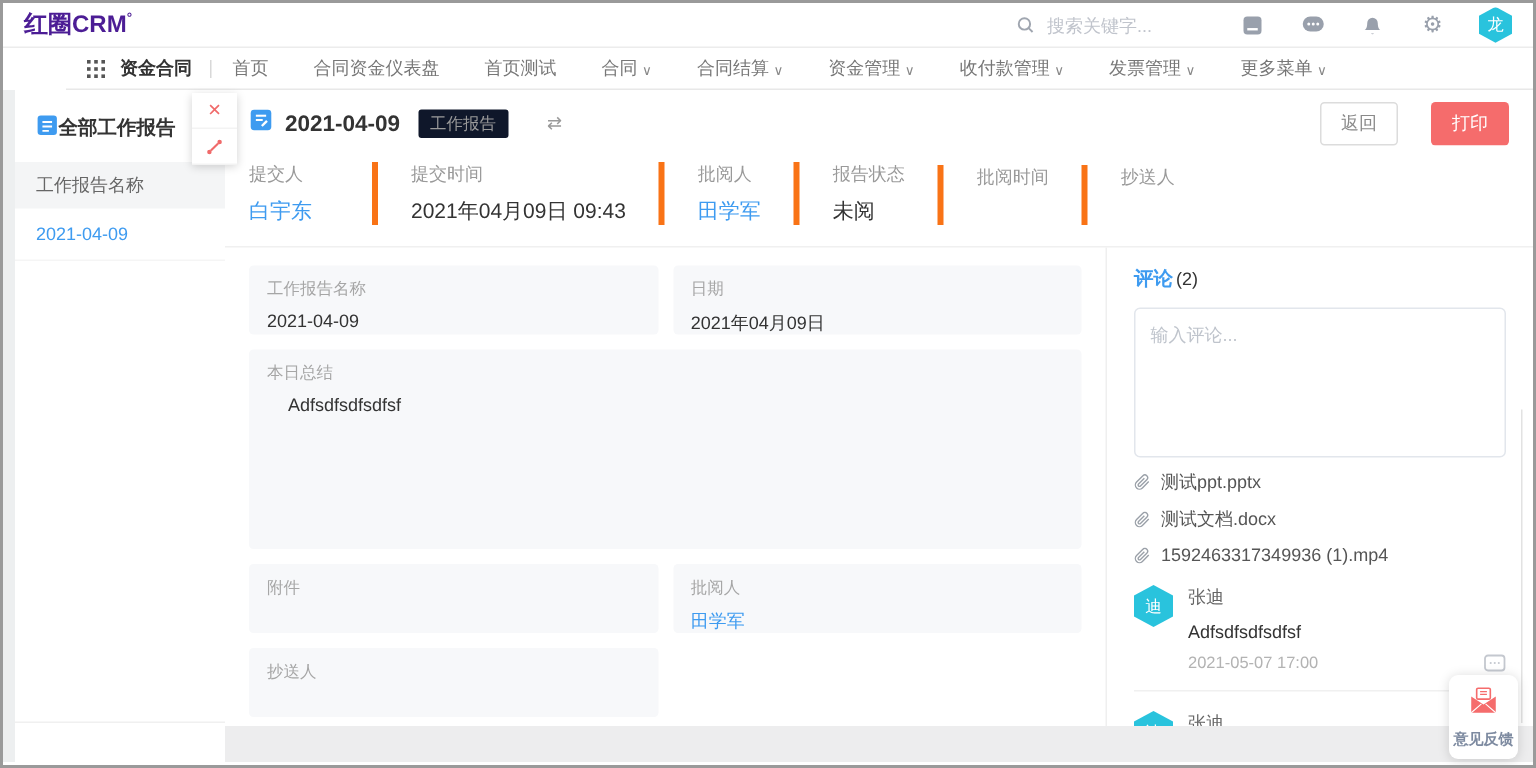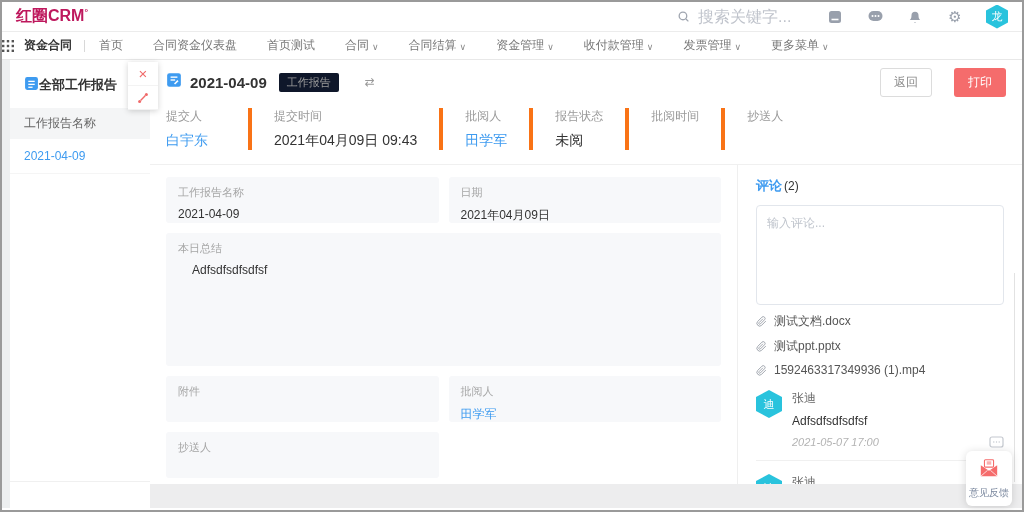--- a/index.html
+++ b/index.html
@@ -2,33 +2,33 @@
 <html><head>
 <meta charset="utf-8">
 <style>
   * { margin:0; padding:0; box-sizing:border-box; }
   html,body { width:1024px; height:512px; }
   body { font-family:"Liberation Sans","DejaVu Sans",sans-serif; background:#fff; }
   .page { position:relative; width:1024px; height:512px; border:2px solid #9a9a9a; background:#fff; overflow:hidden; }
 
   
   .topbar { height:30px; display:flex; align-items:center; padding:0 14px; border-bottom:1px solid #ececec; background:#fff; }
-  .logo { color:#be185d; font-size:16px; font-weight:bold; letter-spacing:0; cursor:pointer; }
+  .logo { color:#4c1d95; font-size:16px; font-weight:bold; letter-spacing:0; cursor:pointer; }
   .logo sup { font-size:9px; font-weight:bold; }
   .topbar-right { margin-left:auto; display:flex; align-items:center; gap:22px; }
   .search { display:flex; align-items:center; gap:6px; width:130px; }
-  .search input { border:none; outline:none; font-size:16px; color:#555; width:100px; background:transparent; }
+  .search input { border:none; outline:none; font-size:12px; color:#555; width:100px; background:transparent; }
   .search input::placeholder { color:#c0c4cc; }
   .tb-icon { display:flex; align-items:center; justify-content:center; width:18px; height:18px; color:#99a0ac; cursor:pointer; }
   .gear-glyph { font-size:15px; color:#99a0ac; line-height:1; }
   .hex { width:22px; height:24px; background:#29c3dd; color:#fff; font-size:11px; display:flex; align-items:center; justify-content:center;
          clip-path:polygon(50% 0%, 100% 25%, 100% 75%, 50% 100%, 0% 75%, 0% 25%); cursor:pointer; }
 
   
-  .navbar { height:28px; display:flex; align-items:center; padding:0 0; gap:0; border-bottom:1px solid #e8e8e8; background:#fff; font-size:12px; }
+  .navbar { height:28px; display:flex; align-items:center; padding:0 14px; gap:0; border-bottom:1px solid #e8e8e8; background:#fff; font-size:12px;margin-left:42px; }
   .nav-grid { margin-right:10px; display:flex; align-items:center; cursor:pointer; }
   .nav-app { font-weight:bold; color:#333; margin-right:12px; cursor:pointer; }
   .nav-sep { width:1px; height:12px; background:#d8d8d8; margin-right:14px; }
   .nav-item { color:#777; margin-right:30px; cursor:pointer; white-space:nowrap; display:flex; align-items:center; gap:3px; }
   .caret::after { content:"∨"; font-size:9px; color:#888; }
 
   
   .content { position:relative; height:448px; background:#edeff0; }
 
   .sidebar { position:absolute; left:8px; top:0; width:142px; height:448px; background:#fff; }
@@ -46,21 +46,21 @@
 
   .main-header { height:44px; display:flex; align-items:center; padding:0 16px; }
   .mh-title { font-size:15px; font-weight:bold; color:#333; margin-left:8px; }
   .mh-tag { background:#0f172a; color:#9a9a9a; font-size:11px; padding:2px 8px; border-radius:2px; margin-left:12px; }
   .mh-swap { color:#9a9a9a; font-size:12px; margin-left:26px; cursor:pointer; }
   .mh-actions { margin-left:auto; display:flex; gap:22px; }
   .btn { font-size:12px; padding:5px 13px; border-radius:3px; cursor:pointer; border:1px solid transparent; }
   .btn-back { background:#fff; border-color:#dcdcdc; color:#8a8a8a; }
   .btn-print { background:#f56c6c; color:#fff; }
 
-  .meta-row { display:flex; padding:4px 16px 14px 16px; border-bottom:1px solid #f0f0f0; }
+  .meta-row { display:flex; padding:4px 16px 14px 16px; border-bottom:1px solid #f0f0f0;align-items:flex-end; }
   .meta-field { padding:0 22px; border-left:4px solid #f97316; min-width:82px; }
   .meta-field:first-child { border-left:none; padding-left:0; }
   .meta-label { font-size:12px; color:#9a9a9a; margin-bottom:7px; }
   .meta-value { font-size:14px; color:#333; min-height:16px; }
   .meta-value.link { color:#3e9bf0; cursor:pointer; }
 
   .main-body { display:flex; height:325px; }
   .form-col { width:588px; border-right:1px solid #efefef; padding:12px 16px; display:flex; flex-direction:column; gap:10px; }
   .frow { display:flex; gap:10px; }
   .fbox { background:#f7f8fa; border-radius:3px; padding:8px 12px; flex:1; }
@@ -82,29 +82,29 @@
   .cm-post { margin-left:auto; font-size:12px; color:#444; cursor:pointer; }
   .att-row { display:flex; align-items:center; gap:7px; margin-top:8px; font-size:12px; color:#555; cursor:pointer; }
   .att-row:first-of-type { margin-top:12px; }
   .cmt { display:flex; gap:10px; margin-top:13px; }
   .cmt-divider { border-top:1px solid #f0f0f0; margin-top:12px; }
   .cmt-avatar { width:26px; height:28px; background:#29c3dd; color:#fff; font-size:11px; display:flex; align-items:center; justify-content:center;
                 clip-path:polygon(50% 0%, 100% 25%, 100% 75%, 50% 100%, 0% 75%, 0% 25%); flex:none; }
   .cmt-body { flex:1; }
   .cmt-name { font-size:12px; color:#666; }
   .cmt-text { font-size:12px; color:#333; margin-top:7px; }
-  .cmt-timerow { display:flex; align-items:center; margin-top:8px;font-style:italic; }
+  .cmt-timerow { display:flex; align-items:center; margin-top:8px; }
   .cmt-time { font-size:11px; color:#b3b3b3; }
   .cmt-bubble { margin-left:auto; cursor:pointer; display:flex; }
   .scroll-line { position:absolute; right:7px; top:108px; bottom:8px; width:1px; background:#e2e2e2; }
 
   .gray-strip { position:absolute; left:148px; right:0; bottom:0; height:24px; background:#ededee; }
 
   .feedback { position:absolute; right:10px; bottom:2px; width:46px; background:#fff; border-radius:6px; box-shadow:0 1px 8px rgba(0,0,0,.15);
-              display:flex; flex-direction:column; align-items:center; padding:7px 4px 6px 4px; cursor:pointer; z-index:6; }
+              display:flex; flex-direction:column; align-items:center; padding:7px 4px 6px 4px; cursor:pointer; z-index:6;font-weight:bold; }
   .feedback .fb-label { font-size:10px; color:#7d8aa0; margin-top:4px; white-space:nowrap; }
 </style>
 </head>
 <body>
 
 <div class="page">
 
   <header class="topbar">
     <div class="logo"><span>红圈CRM</span><sup>°</sup></div>
     <div class="topbar-right">
@@ -315,27 +315,27 @@
           </div>
 
           <div class="cm-input">
             <textarea placeholder="输入评论..." style=""></textarea>
           </div>
 
           <div class="att-row">
             <svg width="11" height="11" viewBox="0 0 24 24" fill="none" stroke="#9aa0a8" stroke-width="2">
                 <path d="M21.44 11.05l-9.19 9.19a6 6 0 0 1-8.49-8.49l9.19-9.19a4 4 0 0 1 5.66 5.66l-9.2 9.19a2 2 0 0 1-2.83-2.83l8.49-8.48"></path>
               </svg>
-            <span>测试文档.docx</span>
+            <span>测试ppt.pptx</span>
           </div>
           <div class="att-row">
             <svg width="11" height="11" viewBox="0 0 24 24" fill="none" stroke="#9aa0a8" stroke-width="2">
                 <path d="M21.44 11.05l-9.19 9.19a6 6 0 0 1-8.49-8.49l9.19-9.19a4 4 0 0 1 5.66 5.66l-9.2 9.19a2 2 0 0 1-2.83-2.83l8.49-8.48"></path>
               </svg>
-            <span>测试ppt.pptx</span>
+            <span>测试文档.docx</span>
           </div>
           <div class="att-row">
             <svg width="11" height="11" viewBox="0 0 24 24" fill="none" stroke="#9aa0a8" stroke-width="2">
                 <path d="M21.44 11.05l-9.19 9.19a6 6 0 0 1-8.49-8.49l9.19-9.19a4 4 0 0 1 5.66 5.66l-9.2 9.19a2 2 0 0 1-2.83-2.83l8.49-8.48"></path>
               </svg>
             <span>1592463317349936 (1).mp4</span>
           </div>
 
           <div class="cmt">
             <div class="cmt-avatar">迪</div>

